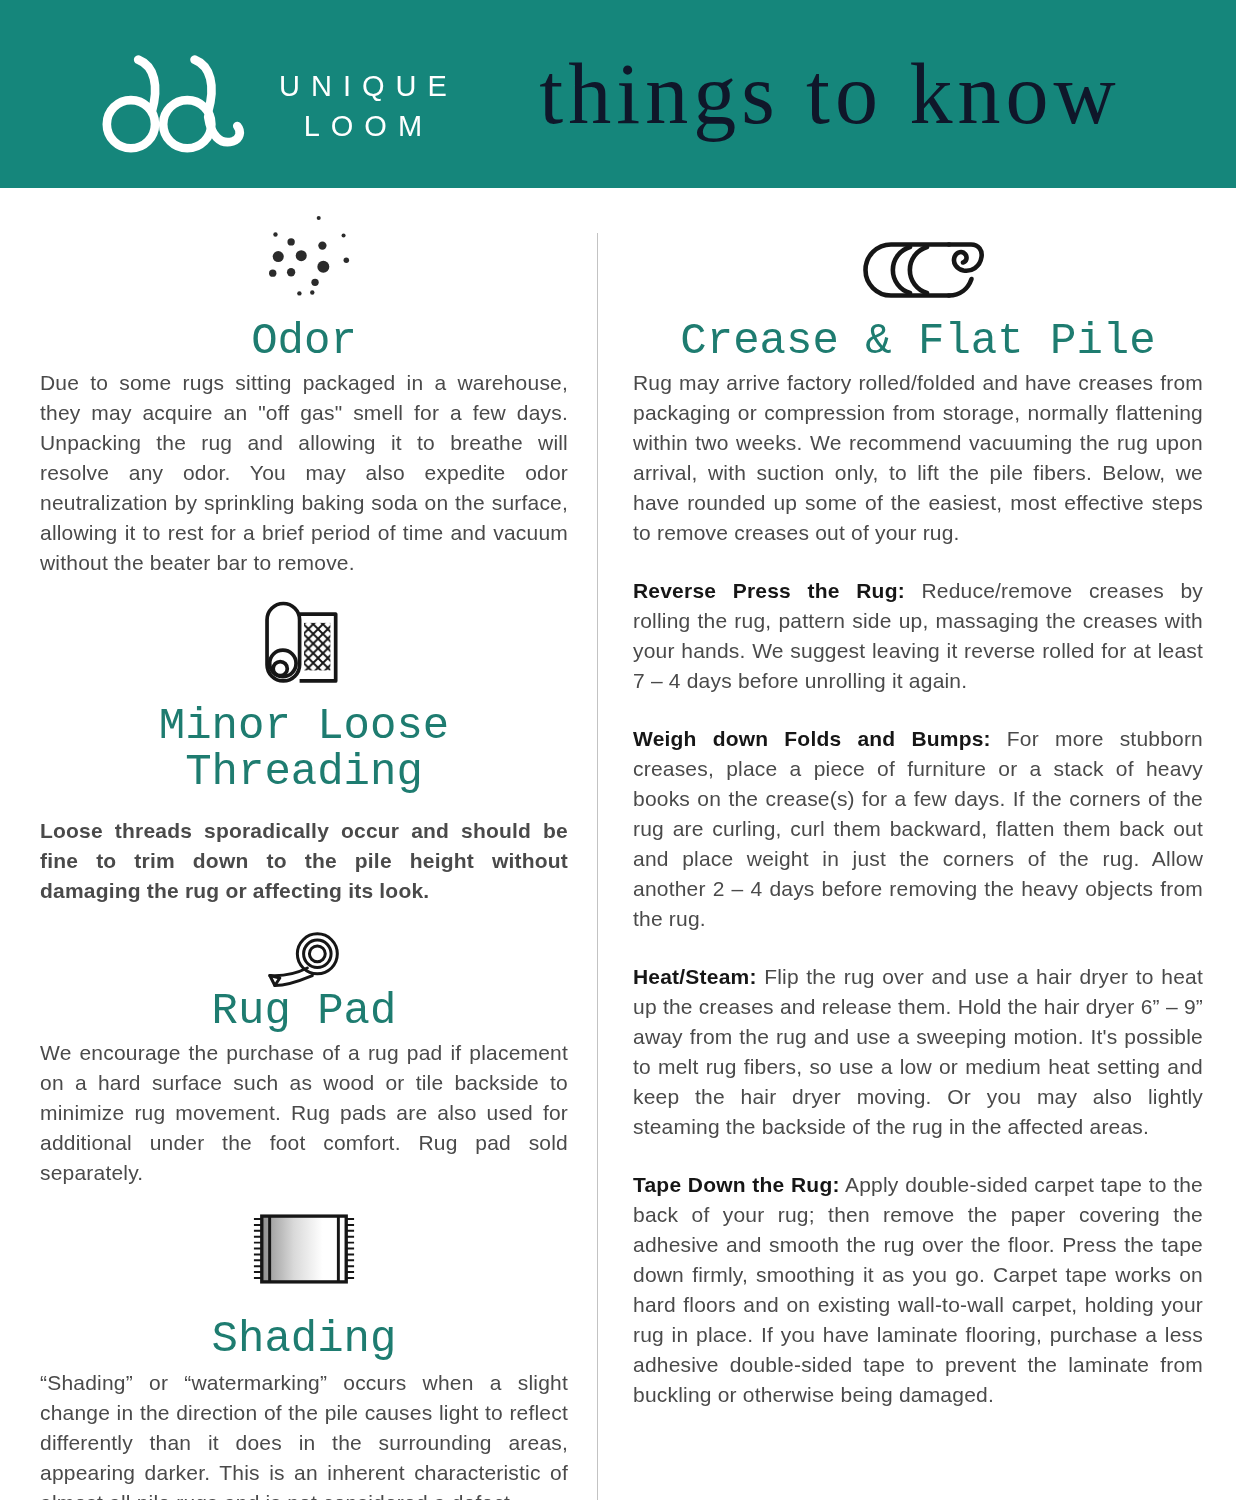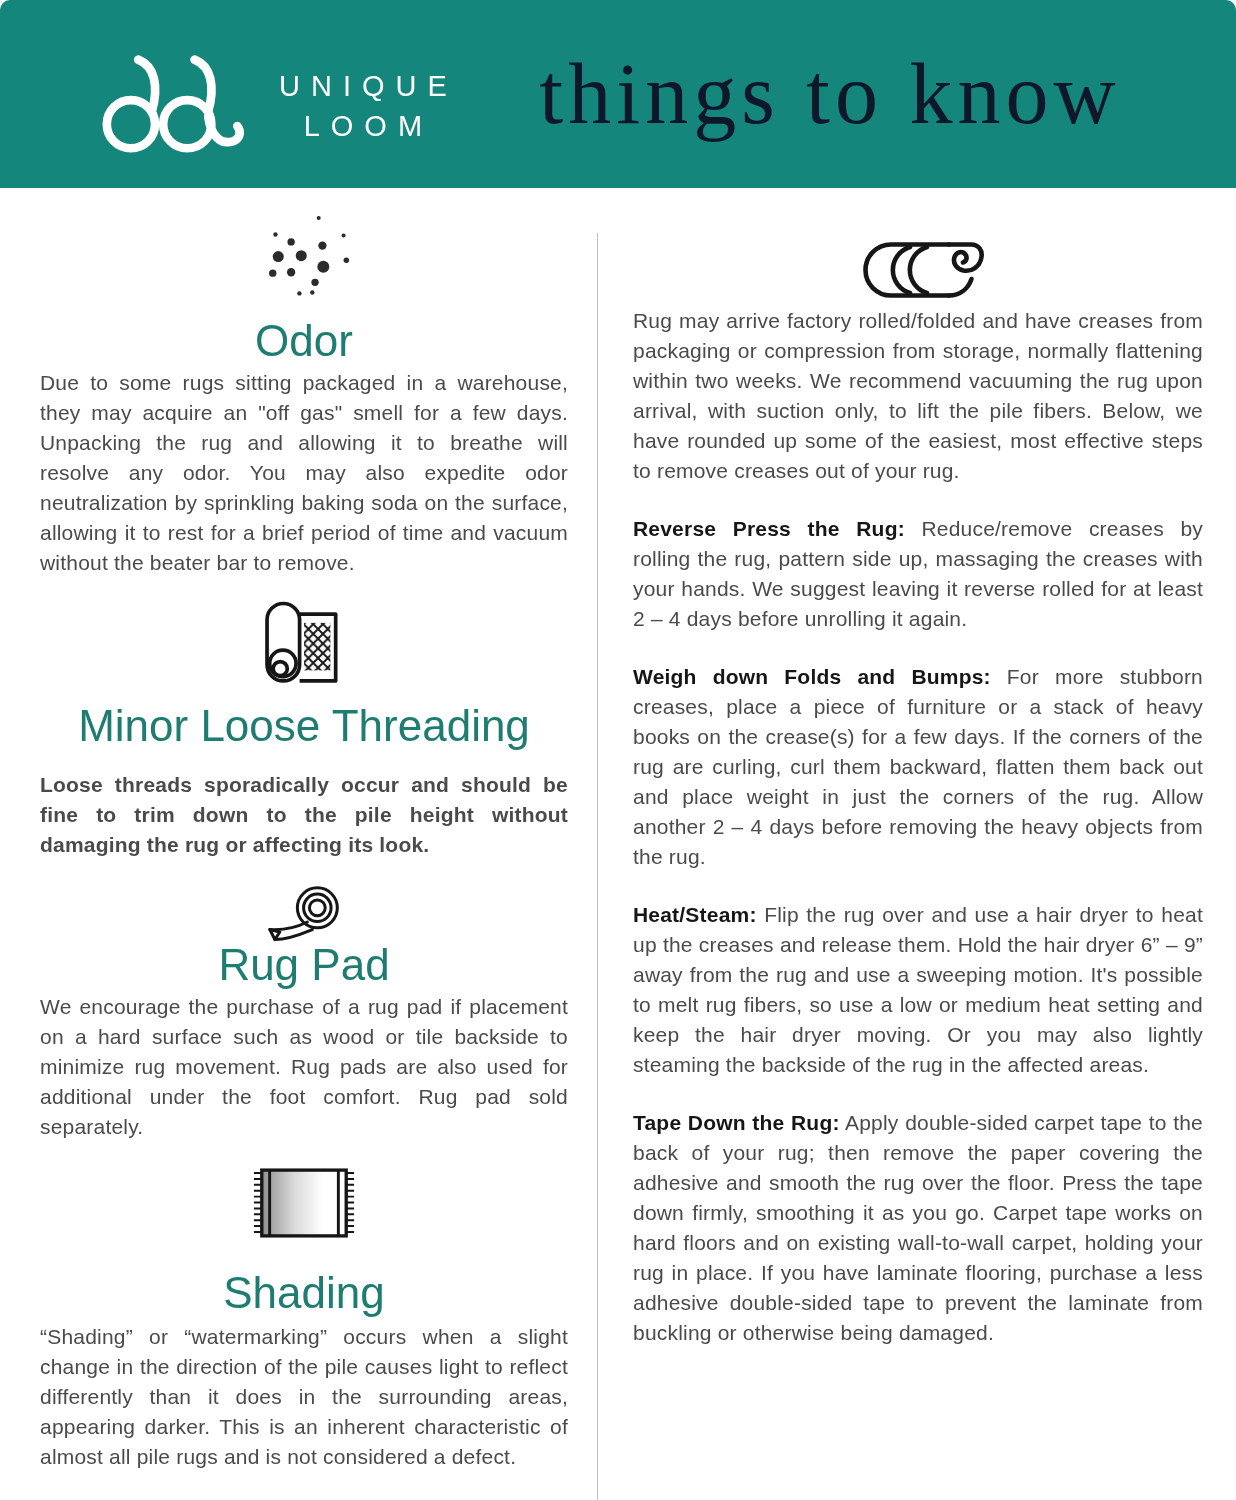--- a/index.html
+++ b/index.html
@@ -1,17 +1,17 @@
 <!DOCTYPE html>
 <html><head>
 <meta charset="utf-8">
 <style>
   html,body{margin:0;padding:0;background:#ffffff;}
   .page{position:relative;width:1236px;height:1500px;background:#ffffff;overflow:hidden;
-        font-family:"Liberation Sans", sans-serif;border-radius:10px;}
+        font-family:"Liberation Sans", sans-serif;}
 
   
   .header{position:absolute;left:0;top:0;width:1236px;height:188px;background:#15867b;}
   .logo-wrap{position:absolute;left:100px;top:50px;display:flex;align-items:center;}
   .logo-mark{width:150px;height:112px;}
   .brand-text{margin-left:18px;color:#ffffff;text-align:center;
               font-size:29px;letter-spacing:11px;line-height:40px;font-weight:400;}
   .brand-text div{text-indent:11px;}
   .header-title{position:absolute;left:480px;top:0;width:700px;height:188px;
                 display:flex;align-items:center;justify-content:center;
@@ -20,21 +20,21 @@
 
   
   .divider{position:absolute;left:597px;top:233px;width:1px;height:1267px;background:#c3c3c3;}
 
   
   .col{position:absolute;top:188px;}
   .col-left{left:40px;width:528px;}
   .col-right{left:633px;width:570px;}
 
   .icon-row{display:flex;justify-content:center;}
-  .sec-title{font-family:Liberation Sans, sans-serif;color:#1e7c70;text-align:center;
+  .sec-title{font-family:Liberation Mono, monospace;color:#1e7c70;text-align:center;
              font-size:44px;line-height:46px;font-weight:400;}
   .body-text{color:#4a4a4a;font-size:21px;line-height:30px;text-align:justify;letter-spacing:0.2px;}
   .body-text .lbl{color:#161616;font-weight:bold;}
 
   
   .odor-icon-row{margin-top:16px;}
   .odor-title{margin-top:18px;}
   .odor-body{margin-top:4px;}
   .threading-icon-row{margin-top:12px;}
   .threading-title{margin-top:14px;}
@@ -168,23 +168,24 @@
       <svg width="132" height="66" viewBox="0 0 132 66">
         <g fill="none" stroke="#161616" stroke-width="4.6" stroke-linecap="round">
           <path d="M97 8.5 H39 A25.5 25.5 0 0 0 39 59.5 H97"></path>
           <path d="M58 11 A24 24 0 0 0 58 57"></path>
           <path d="M75 11 A24 24 0 0 0 75 57"></path>
           <path d="M97 59.5 C108 59.5 116 53 119.5 43"></path>
           <path d="M97 8.5 H119 C127 8.5 130.5 14.5 129.5 21 C128 31 119.5 36 111.5 34.5 C104.5 33 100.5 27 102.5 21 C104.5 15.5 110.5 14.5 113.5 18.5 C115.5 21.5 114.5 25.5 111 26.5"></path>
         </g>
       </svg>
     </div>
+    <div class="sec-title crease-title">Crease &amp; Flat Pile</div>
     <p class="body-text crease-intro">Rug may arrive factory rolled/folded and have creases from packaging or compression from storage, normally flattening within two weeks. We recommend vacuuming the rug upon arrival, with suction only, to lift the pile fibers. Below, we have rounded up some of the easiest, most effective steps to remove creases out of your rug.</p>
 
-    <p class="body-text step"><span class="lbl">Reverse Press the Rug:</span> <span>Reduce/remove creases by rolling the rug, pattern side up, massaging the creases with your hands. We suggest leaving it reverse rolled for at least 2 – 4 days before unrolling it again.</span></p>
+    <p class="body-text step"><span class="lbl">Reverse Press the Rug:</span> <span>Reduce/remove creases by rolling the rug, pattern side up, massaging the creases with your hands. We suggest leaving it reverse rolled for at least 7 – 4 days before unrolling it again.</span></p>
 
     <p class="body-text step"><span class="lbl">Weigh down Folds and Bumps:</span> <span>For more stubborn creases, place a piece of furniture or a stack of heavy books on the crease(s) for a few days. If the corners of the rug are curling, curl them backward, flatten them back out and place weight in just the corners of the rug. Allow another 2 – 4 days before removing the heavy objects from the rug.</span></p>
 
     <p class="body-text step"><span class="lbl">Heat/Steam:</span> <span>Flip the rug over and use a hair dryer to heat up the creases and release them. Hold the hair dryer 6” – 9” away from the rug and use a sweeping motion. It's possible to melt rug fibers, so use a low or medium heat setting and keep the hair dryer moving. Or you may also lightly steaming the backside of the rug in the affected areas.</span></p>
 
     <p class="body-text step"><span class="lbl">Tape Down the Rug:</span> <span>Apply double-sided carpet tape to the back of your rug; then remove the paper covering the adhesive and smooth the rug over the floor. Press the tape down firmly, smoothing it as you go. Carpet tape works on hard floors and on existing wall-to-wall carpet, holding your rug in place. If you have laminate flooring, purchase a less adhesive double-sided tape to prevent the laminate from buckling or otherwise being damaged.</span></p>
   </div>
 
 </div>
 

